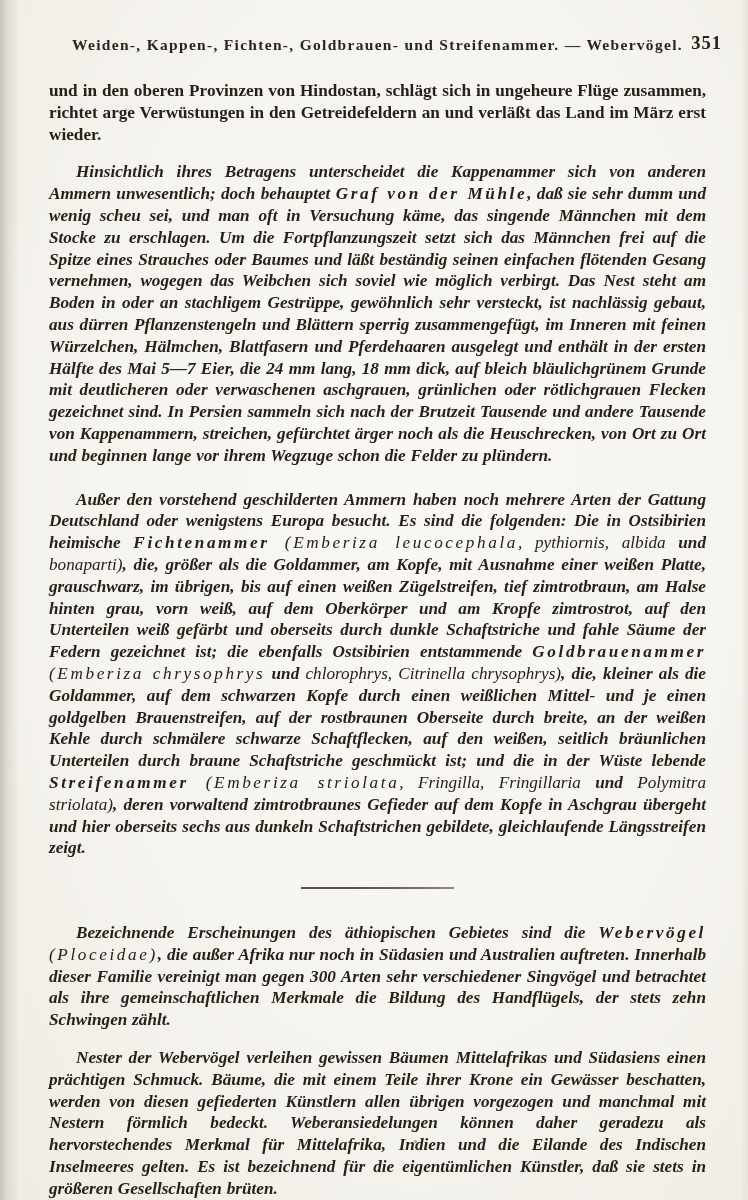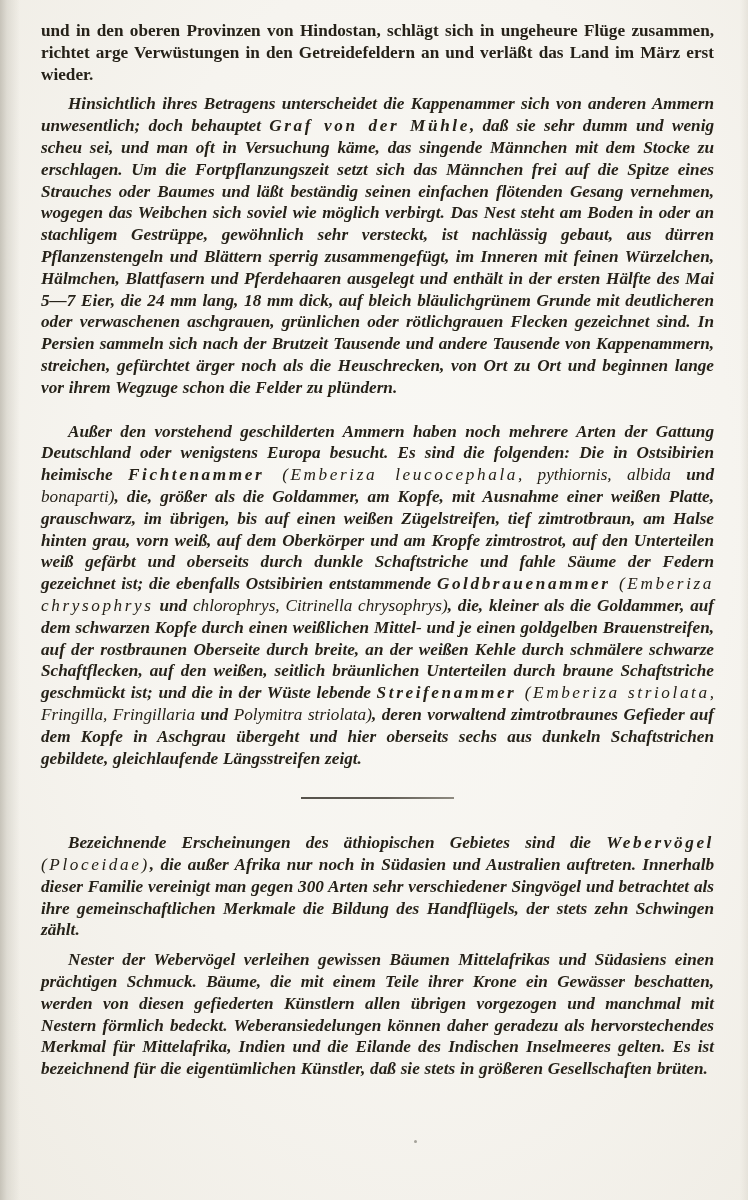--- a/index.html
+++ b/index.html
@@ -42,21 +42,21 @@
     position: absolute;
     right: 0; top: -3px;
     font-weight: bold;
     font-size: 18.5px;
     letter-spacing: 1px;
   }
   .body {
     margin: 20px 26px 0 33px;
   }
   p.para {
-    margin: 8px;
+    margin: 16px;
     text-align: justify;
     font-size: 17.2px;
     line-height: 21.8px;
     font-weight: bold;           
     word-spacing: 0.5px;
   }
   p.para.indent { text-indent: 27px; font-style: italic; }
   p.para.space-before { margin-top: 22px; }
   .seg.fraktur { }
   .seg.fraktur-spaced { letter-spacing: 2.6px; }
@@ -83,20 +83,24 @@
     pointer-events: none;
   }
 </style>
 </head>
 <body>
 
 <div class="page">
   <div class="left-edge"></div>
   <div class="right-edge"></div>
 
+  <header class="header">
+    <div class="running-title">Weiden-, Kappen-, Fichten-, Goldbrauen- und Streifenammer. — Webervögel.</div>
+    <div class="page-number">351</div>
+  </header>
 
   <main class="body">
     <section>
         <p class="para"><span class="seg fraktur">und in den oberen Provinzen von Hindostan, schlägt sich in ungeheure Flüge zusammen, richtet arge Verwüstungen in den Getreidefeldern an und verläßt das Land im März erst wieder.</span></p>
         <p class="para indent"><span class="seg fraktur">Hinsichtlich ihres Betragens unterscheidet die Kappenammer sich von anderen Ammern unwesentlich; doch behauptet </span><span class="seg fraktur-spaced">Graf von der Mühle</span><span class="seg fraktur">, daß sie sehr dumm und wenig scheu sei, und man oft in Versuchung käme, das singende Männchen mit dem Stocke zu erschlagen. Um die Fortpflanzungszeit setzt sich das Männchen frei auf die Spitze eines Strauches oder Baumes und läßt beständig seinen einfachen flötenden Gesang vernehmen, wogegen das Weibchen sich soviel wie möglich verbirgt. Das Nest steht am Boden in oder an stachligem Gestrüppe, gewöhnlich sehr versteckt, ist nachlässig gebaut, aus dürren Pflanzenstengeln und Blättern sperrig zusammengefügt, im Inneren mit feinen Würzelchen, Hälmchen, Blattfasern und Pferdehaaren ausgelegt und enthält in der ersten Hälfte des Mai 5—7 Eier, die 24 mm lang, 18 mm dick, auf bleich bläulichgrünem Grunde mit deutlicheren oder verwaschenen aschgrauen, grünlichen oder rötlichgrauen Flecken gezeichnet sind. In Persien sammeln sich nach der Brutzeit Tausende und andere Tausende von Kappenammern, streichen, gefürchtet ärger noch als die Heuschrecken, von Ort zu Ort und beginnen lange vor ihrem Wegzuge schon die Felder zu plündern.</span></p>
         <p class="para indent space-before"><span class="seg fraktur">Außer den vorstehend geschilderten Ammern haben noch mehrere Arten der Gattung Deutschland oder wenigstens Europa besucht. Es sind die folgenden: Die in Ostsibirien heimische </span><span class="seg fraktur-spaced">Fichtenammer</span><span class="seg antiqua-spaced"> (Emberiza leucocephala</span><span class="seg antiqua">, pythiornis, albida </span><span class="seg fraktur">und</span><span class="seg antiqua"> bonaparti)</span><span class="seg fraktur">, die, größer als die Goldammer, am Kopfe, mit Ausnahme einer weißen Platte, grauschwarz, im übrigen, bis auf einen weißen Zügelstreifen, tief zimtrotbraun, am Halse hinten grau, vorn weiß, auf dem Oberkörper und am Kropfe zimtrostrot, auf den Unterteilen weiß gefärbt und oberseits durch dunkle Schaftstriche und fahle Säume der Federn gezeichnet ist; die ebenfalls Ostsibirien entstammende </span><span class="seg fraktur-spaced">Goldbrauenammer</span><span class="seg antiqua-spaced"> (Emberiza chrysophrys</span><span class="seg fraktur"> und </span><span class="seg antiqua">chlorophrys, Citrinella chrysophrys)</span><span class="seg fraktur">, die, kleiner als die Goldammer, auf dem schwarzen Kopfe durch einen weißlichen Mittel- und je einen goldgelben Brauenstreifen, auf der rostbraunen Oberseite durch breite, an der weißen Kehle durch schmälere schwarze Schaftflecken, auf den weißen, seitlich bräunlichen Unterteilen durch braune Schaftstriche geschmückt ist; und die in der Wüste lebende </span><span class="seg fraktur-spaced">Streifenammer</span><span class="seg antiqua-spaced"> (Emberiza striolata</span><span class="seg antiqua">, Fringilla, Fringillaria </span><span class="seg fraktur">und</span><span class="seg antiqua"> Polymitra striolata)</span><span class="seg fraktur">, deren vorwaltend zimtrotbraunes Gefieder auf dem Kopfe in Aschgrau übergeht und hier oberseits sechs aus dunkeln Schaftstrichen gebildete, gleichlaufende Längsstreifen zeigt.</span></p>
       </section>
 
     <div class="divider-wrap">
       <div class="divider"></div>

